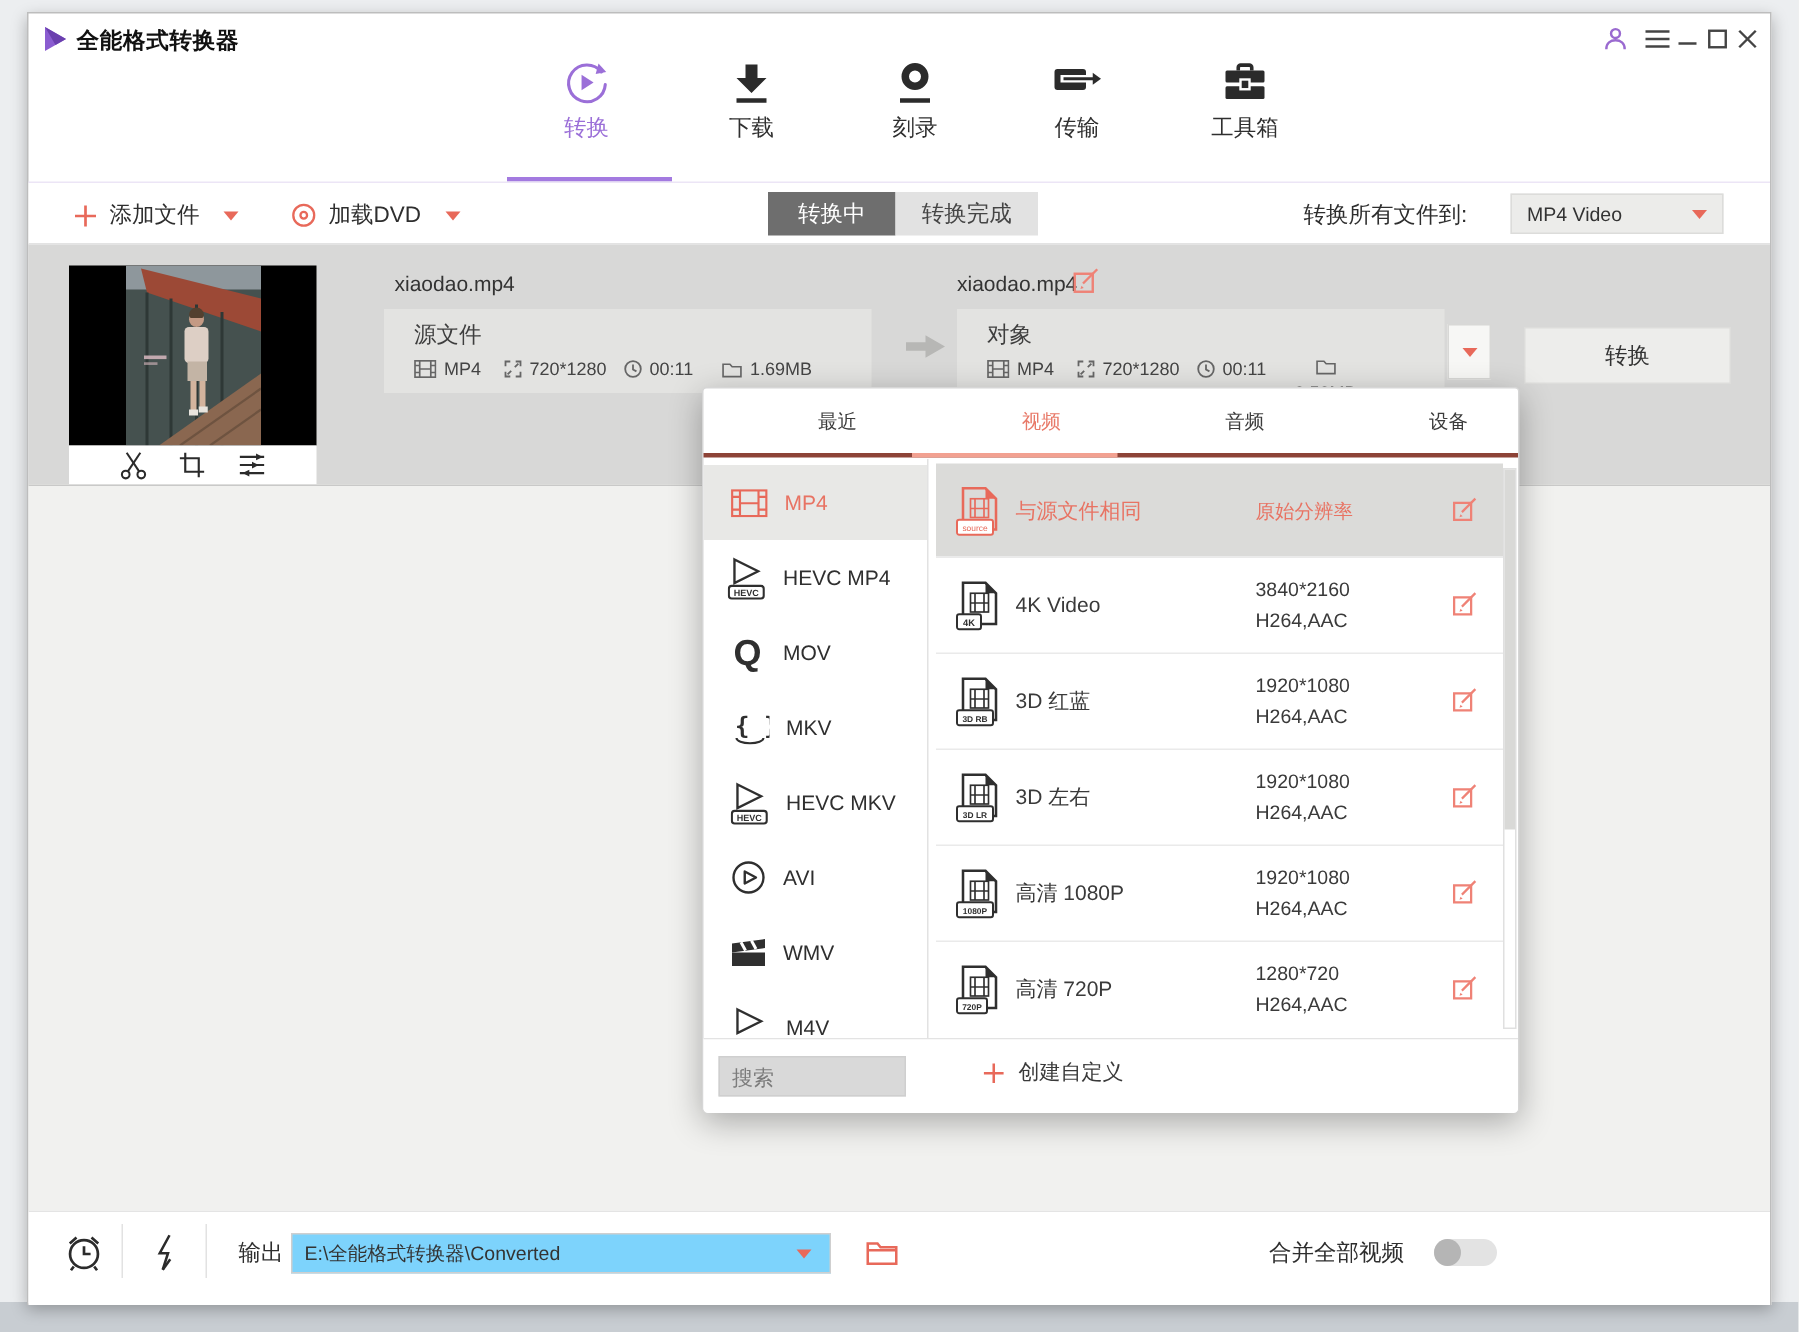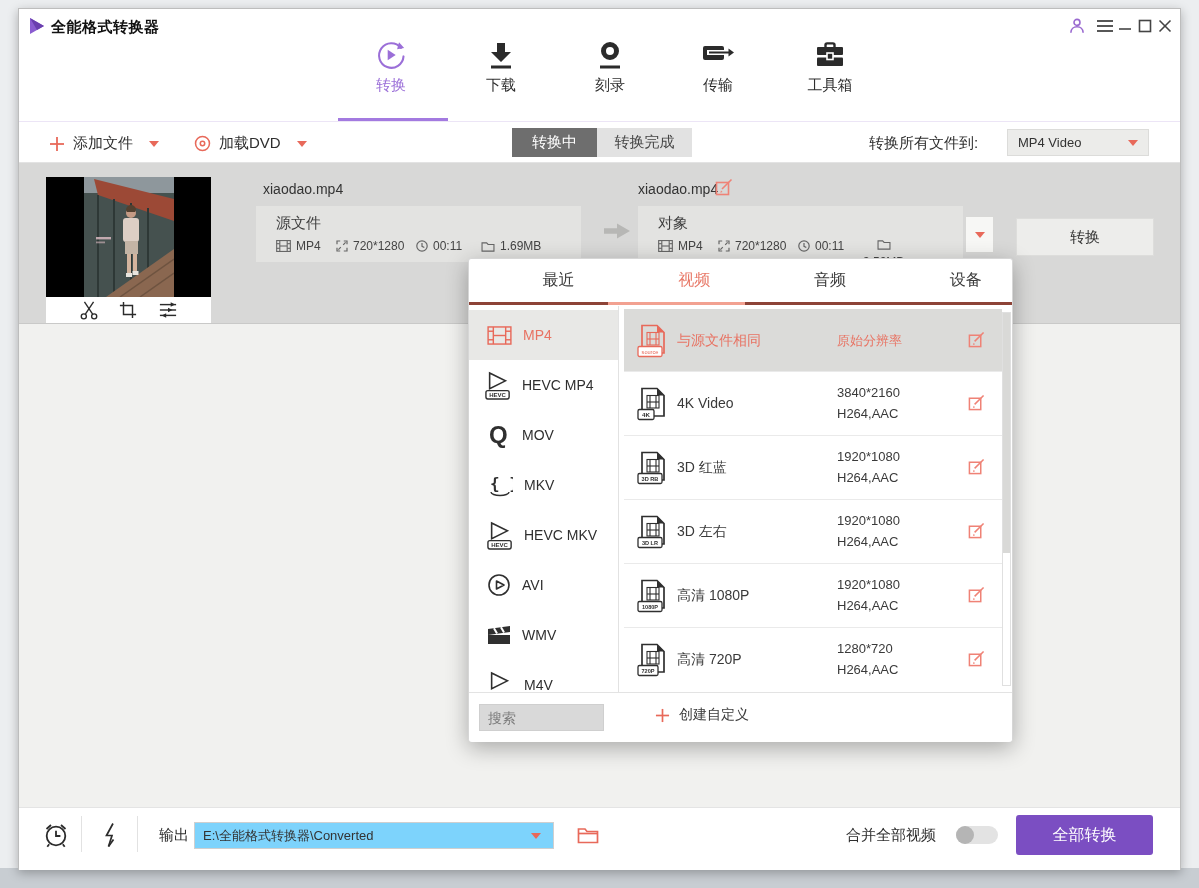--- a/index.html
+++ b/index.html
@@ -32,21 +32,21 @@
   .thumb-tools { position:absolute; left:27px; top:134px; width:165px; height:26px; background:#fff; display:flex; align-items:center; justify-content:center; gap:20px; }
   .src-card { position:absolute; top:43px; width:325px; height:56px; background:#e3e3e1; }
   .card-title { position:absolute; left:20px; top:8px; font-size:15px; color:#3e3e3e; }
   .info-item { position:absolute; top:33px; display:flex; align-items:center; gap:5px; font-size:12px; color:#444; }
   .convert-btn { position:absolute; left:997px; top:55px; width:138px; height:38px; background:#ededeb; border:1px solid #dddddb; display:flex; align-items:center; justify-content:center; font-size:15px; color:#333; }
   .dd-btn { position:absolute; left:946px; top:53px; width:29px; height:37px; background:#f7f7f5; border:1px solid #d8d8d6; display:flex; align-items:center; justify-content:center; }
   .empty-area { position:absolute; left:0; top:314px; width:100%; height:484px; background:#f1f1ef; border-top:1px solid #c9c9c8; }
   
   .popup { position:absolute; left:449px; top:249px; width:545px; height:484px; background:#fff; border:1px solid #d6d6d6; border-radius:3px; box-shadow:0 6px 22px rgba(0,0,0,.3); z-index:50; }
   .popup-tabs { position:absolute; left:0; top:0; width:100%; height:43px; display:flex; }
-  .popup-tab { flex:1; display:flex; align-items:center; justify-content:center; font-size:16px; color:#3c3c3c;margin-left:43px; }
+  .popup-tab { flex:1; display:flex; align-items:center; justify-content:center; font-size:13px; color:#3c3c3c;margin-left:43px; }
   .popup-tab.active { color:#e87968; }
   .popup-baseline { position:absolute; left:0; top:43px; width:100%; height:3px; background:#8d4337; }
   .popup-baseline .active-seg { position:absolute; left:139px; top:0; width:137px; height:3px; background:#f2a191; }
   .fmt-panel { position:absolute; left:0; top:47px; width:149px; height:386px; overflow:hidden; }
   .fmt-row { position:absolute; left:0; width:149px; height:50px; display:flex; align-items:center; gap:11px; padding-left:18px; }
   .fmt-row .fmt-label { font-size:14px; color:#2f2f2f; }
   .fmt-row.selected { background:#e8e8e6; }
   .fmt-row.selected .fmt-label { color:#e87363; }
   .v-divider { position:absolute; left:149px; top:47px; width:1px; height:386px; background:#e2e2e2; }
   .preset-panel { position:absolute; left:155px; top:47px; width:378px; height:386px; overflow:hidden; }
@@ -633,18 +633,15 @@
     <span class="abs" style="left:558px;top:18px;">
       <svg width="22" height="18" viewBox="0 0 22 18" fill="none" stroke="#e8695a" stroke-width="1.7">
           <path d="M1.5 3 H8 L10 5.5 H20.5 V16.5 H1.5 Z"></path>
           <path d="M1.5 7.5 H20.5"></path>
         </svg>
     </span>
     <span class="abs" style="left:827px;top:18px;font-size:15px;color:#2e2e2e;">合并全部视频</span>
     <div class="toggle">
         <div class="knob"></div>
       </div>
-    <div class="convert-all-btn">
-      <span>全部转换</span>
-    </div>
   </div>
 
 </div>
 
 </body></html>

